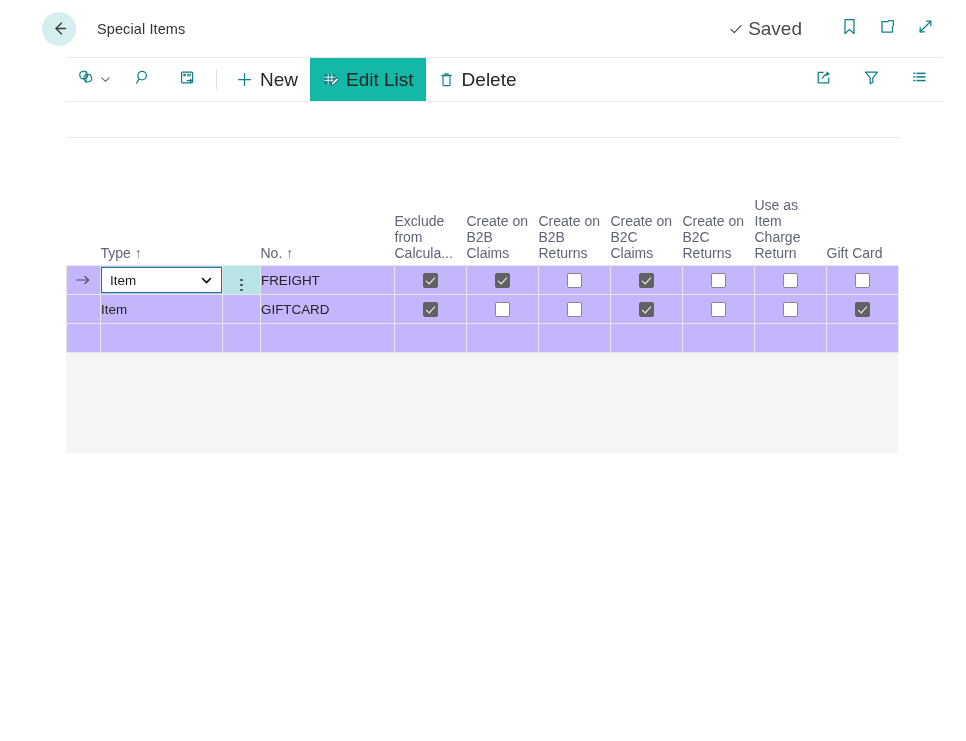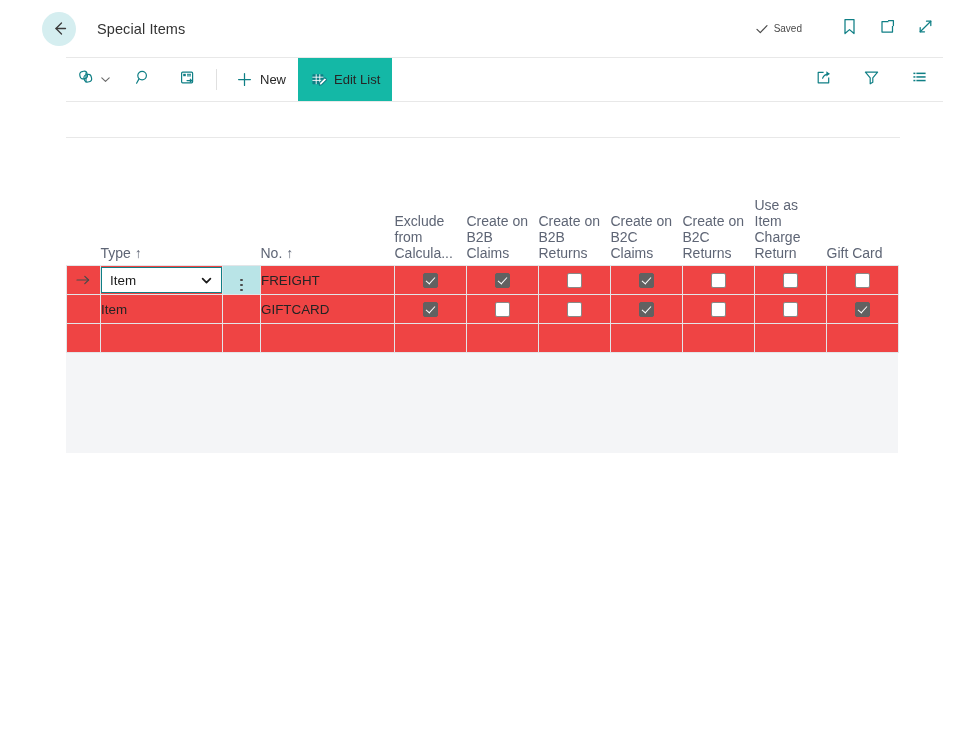--- a/index.html
+++ b/index.html
@@ -53,21 +53,21 @@
   .header-right {
     margin-left: auto;
     display: flex;
     align-items: center;
     padding-right: 22px;
     gap: 0;
   }
   .saved-indicator {
     display: flex;
     align-items: center;
-    font-size: 10px;
+    font-size: 19px;
     color: #4a4a4a;
     margin-right: 28px;
     white-space: nowrap;
   }
   .saved-indicator .check {
     margin-right: 5px;
     display: inline-flex;
   }
   .hdr-icon {
     width: 38px;
@@ -106,21 +106,21 @@
     width: 1px;
     background: #e0e0e0;
     margin: 11px 7px;
     flex: 0 0 auto;
   }
   .cmd-btn {
     display: flex;
     align-items: center;
     padding: 0 12px;
     cursor: pointer;
-    font-size: 13px;
+    font-size: 19px;
     color: #262626;
     white-space: nowrap;
   }
   .cmd-btn.active { background: #14b8a6; }
   .cmd-btn .cmd-ico {
     display: inline-flex;
     align-items: center;
     margin-right: 7px;
     color: #0f7f85;
   }
@@ -170,21 +170,21 @@
     height: 70px;
   }
   th.h-type, th.h-no { padding-left: 9px; }
   th.h-chk { text-align: left; padding-left: 9px; }
 
   table.grid td {
     border: 1px solid #e3e5e8;
     height: 28px;
     padding: 0;
     vertical-align: middle;
-    background: #ef4444;
+    background: #c4b5fd;
   }
   td.c-ind {
     text-align: center;
     color: #555;
     border-left: 1px solid #e3e5e8;
   }
   td.c-text { padding-left: 9px; color: #242424; }
   td.c-chk { text-align: center; }
   td.c-menu { background: #ffffff; }
 
@@ -375,20 +375,30 @@
         <span class="cmd-ico">
           <svg width="17" height="17" viewBox="0 0 17 17" fill="none">
             <rect x="2.4" y="3.2" width="11" height="10" rx="0.8" fill="#0f7f85"></rect>
             <path d="M2.4 6.2h11M2.4 9.4h11M6.2 3.2v10M9.8 3.2v10" stroke="#ffffff" stroke-width="0.9"></path>
             <path d="M14.8 6.6l2 2-5.1 5.1-2.4.4.4-2.4 5.1-5.1z" fill="#ffffff" stroke="#0f7f85" stroke-width="1.1" stroke-linejoin="round"></path>
           </svg>
         </span>
         <span>Edit List</span>
       </div>
 
+      <div class="cmd-btn">
+        <span class="cmd-ico">
+          <svg width="17" height="17" viewBox="0 0 17 17" fill="none">
+            <path d="M5 4.6h7v9.2a.8.8 0 01-.8.8H5.8a.8.8 0 01-.8-.8V4.6z" stroke="#0f7f85" stroke-width="1.15" fill="none" stroke-linejoin="round"></path>
+            <path d="M3.8 4.4h9.4" stroke="#0f7f85" stroke-width="1.15" stroke-linecap="round"></path>
+            <path d="M6.9 4.3V2.9h3.2v1.4" stroke="#0f7f85" stroke-width="1.15" fill="none" stroke-linejoin="round"></path>
+          </svg>
+        </span>
+        <span>Delete</span>
+      </div>
     </div>
 
     <div class="cmd-right">
       <div class="cmd-icon-btn">
         <span>
           <svg width="19" height="19" viewBox="0 0 19 19" fill="none">
             <path d="M9.6 4.3H4.2v10.5h10.5V9.6" stroke="#0f7f85" stroke-width="1.2" fill="none" stroke-linejoin="round"></path>
             <path d="M8.6 10.2c1-2.6 3.2-4.2 6.4-4.4" stroke="#0f7f85" stroke-width="1.2" fill="none" stroke-linecap="round"></path>
             <path d="M12.4 3.2l3.2 2.6-3.2 2.6z" fill="#0f7f85"></path>
           </svg>

